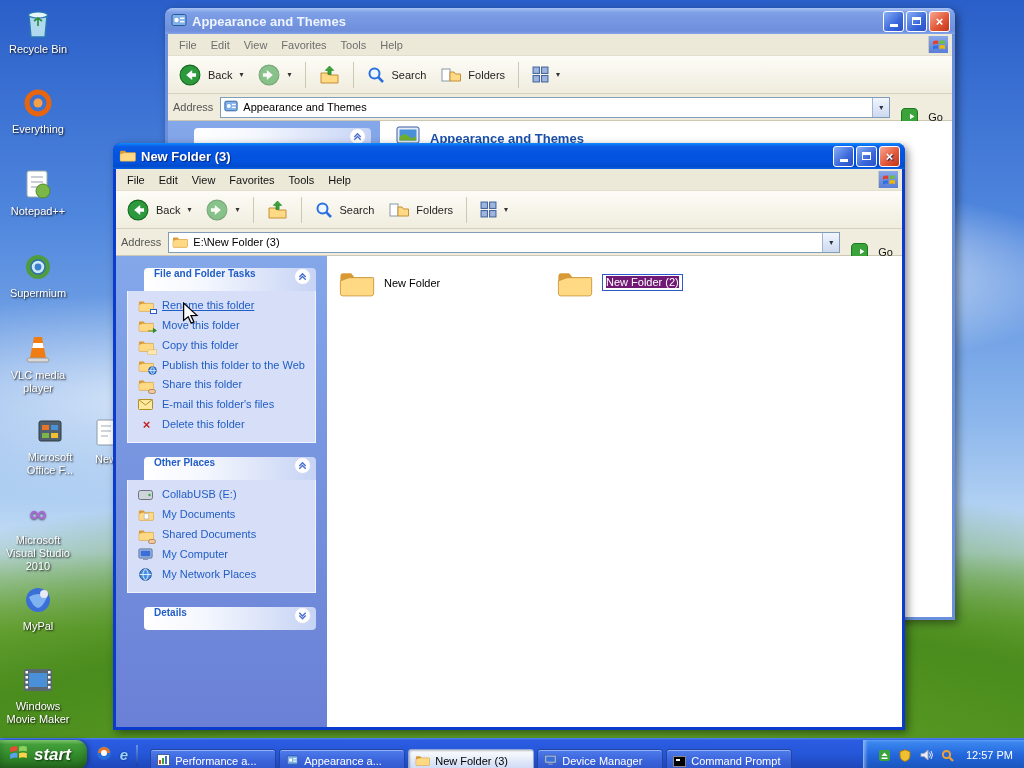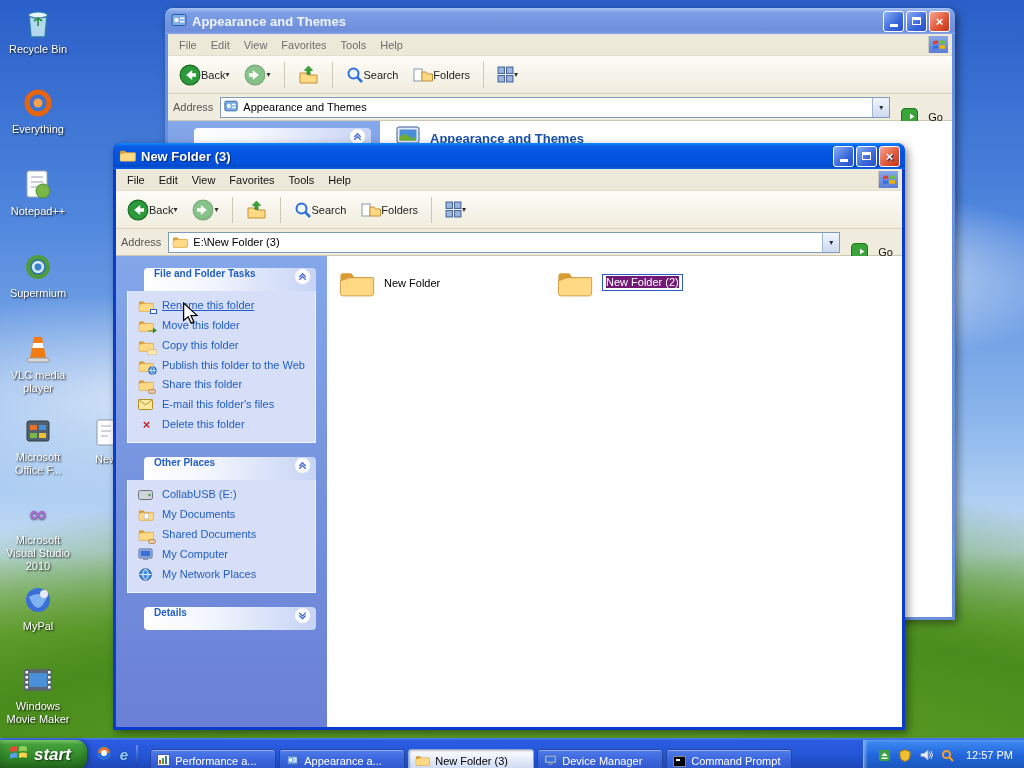--- a/index.html
+++ b/index.html
@@ -42,21 +42,21 @@
   .menubar { flex:none; height:22px; background:#ece9d8; border-bottom:1px solid #e2dfcf; display:flex;
              align-items:center; padding:0 4px; font-size:11px; color:#111; }
   .menubar.dim { color:#6e6e6e; }
   .mi { padding:3px 7px; }
   .mspacer { flex:1; }
   .mlogo { width:20px; height:17px; display:flex; align-items:center; justify-content:center;
            background:linear-gradient(180deg,#8aa8e8,#5a7ed8); border-left:1px solid #cfcab8; padding:1px; }
 
   .toolbar { flex:none; height:38px; background:linear-gradient(#fdfcf7,#f0edde); border-bottom:1px solid #d6d2bd;
              display:flex; align-items:center; padding:0 5px; gap:3px; font-size:11px; color:#222; }
-  .tbtn { display:flex; align-items:center; gap:0; padding:4px 6px; border-radius:3px; }
+  .tbtn { display:flex; align-items:center; gap:7px; padding:4px 6px; border-radius:3px; }
   .tsep { width:1px; height:26px; background:#cdc8b3; margin:0 4px; }
   .drop { font-size:8px; color:#333; }
   .nav-circle { width:22px; height:22px; }
   .dis { opacity:.55; }
 
   .addrbar { flex:none; height:27px; background:#f0edde; border-bottom:1px solid #cdc8b3; display:flex;
              align-items:center; padding:0 5px; gap:7px; font-size:11px; color:#555; }
   .addr-combo { flex:1; height:21px; background:#fff; border:1px solid #7f9db9; display:flex; align-items:center;
                 padding:0 0 0 3px; gap:5px; color:#000; }
   .addr-drop { margin-left:auto; width:17px; height:19px; background:linear-gradient(#f2f6fd,#cdd9f0);
@@ -185,21 +185,21 @@
     <span class="ic">
       <svg width="28" height="30" viewBox="0 0 28 30">
           <path d="M10 3 h8 l4 21 h-16 z" fill="#f07c12"></path>
           <path d="M9.2 9 h9.6 l1 5 h-11.6 z" fill="#fff"></path>
           <rect x="3" y="24" width="22" height="4" rx="2" fill="#d8d8d8" stroke="#9a9a9a"></rect>
         </svg>
     </span>
     <div class="lbl">VLC media player</div>
   </div>
 
-  <div class="dicon" style="left:2px; top:414px;">
+  <div class="dicon" style="left:14px; top:414px;">
     <span class="ic">
       <svg width="28" height="28" viewBox="0 0 28 28">
           <rect x="3" y="4" width="22" height="20" rx="2" fill="#51606e" stroke="#2e3a44"></rect>
           <rect x="6" y="8" width="7" height="5" fill="#e8732a"></rect>
           <rect x="15" y="8" width="7" height="5" fill="#4a90d9"></rect>
           <rect x="6" y="16" width="7" height="5" fill="#7ab648"></rect>
           <rect x="15" y="16" width="7" height="5" fill="#f0c030"></rect>
         </svg>
     </span>
     <div class="lbl">Microsoft Office F...</div>

